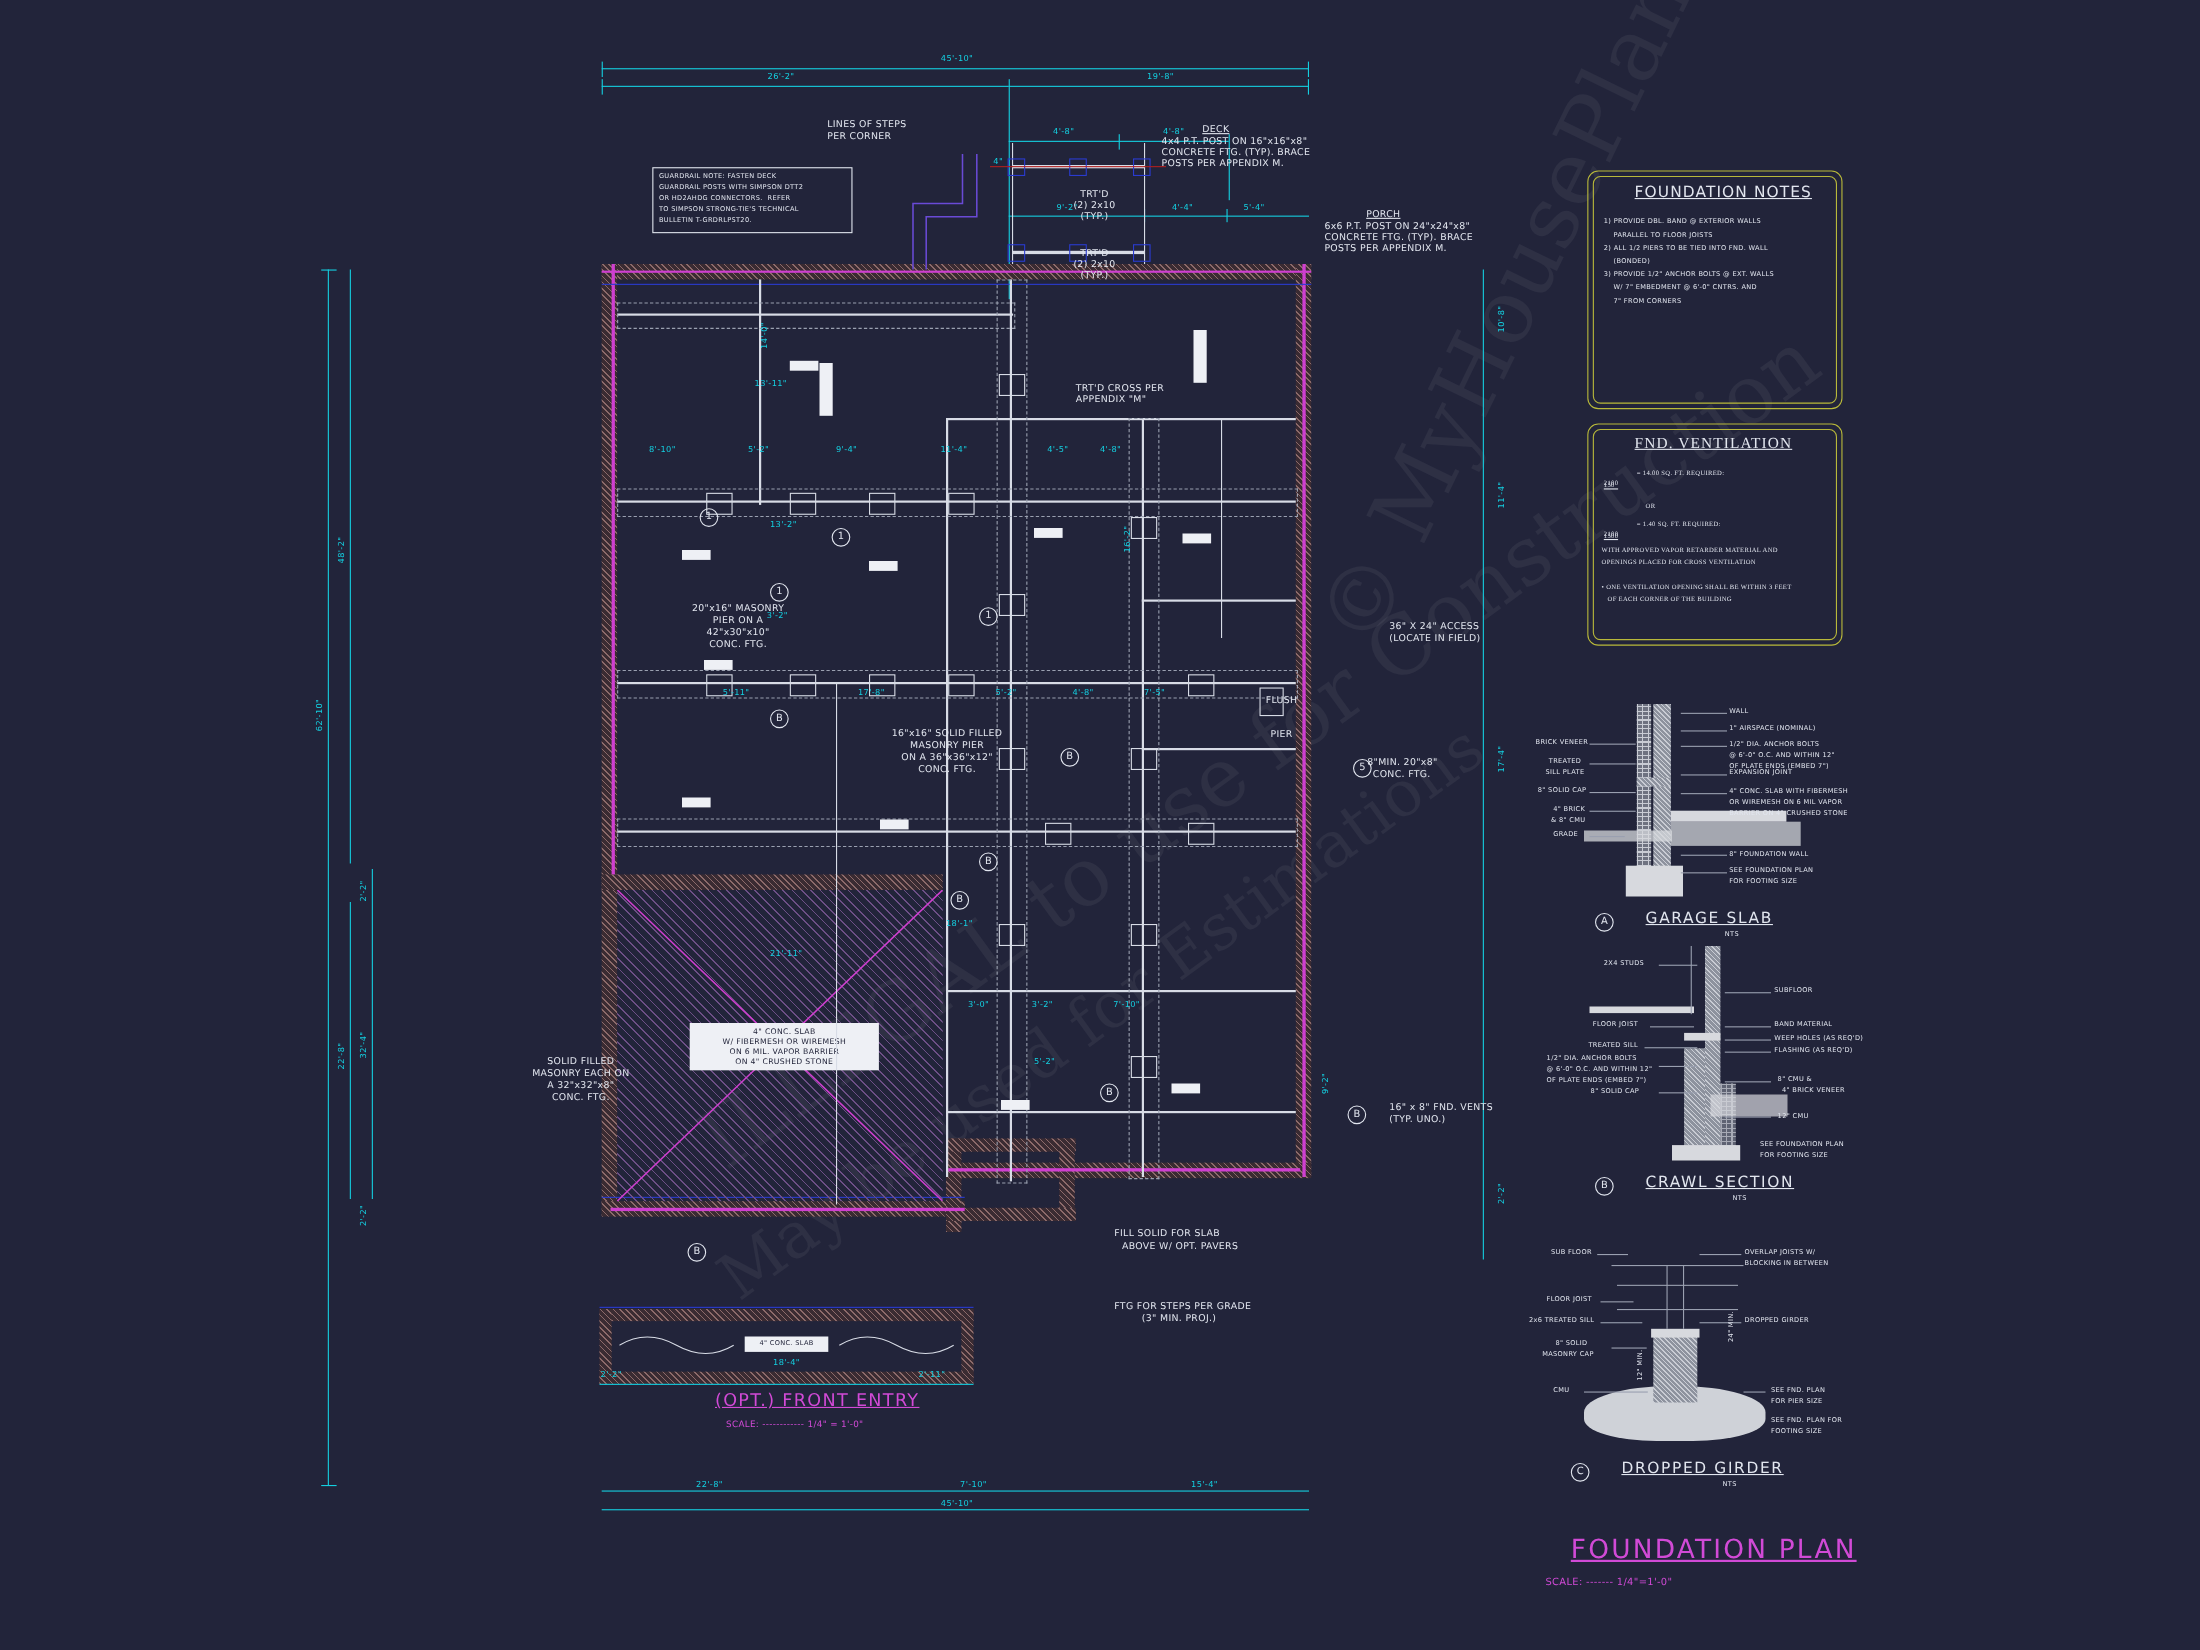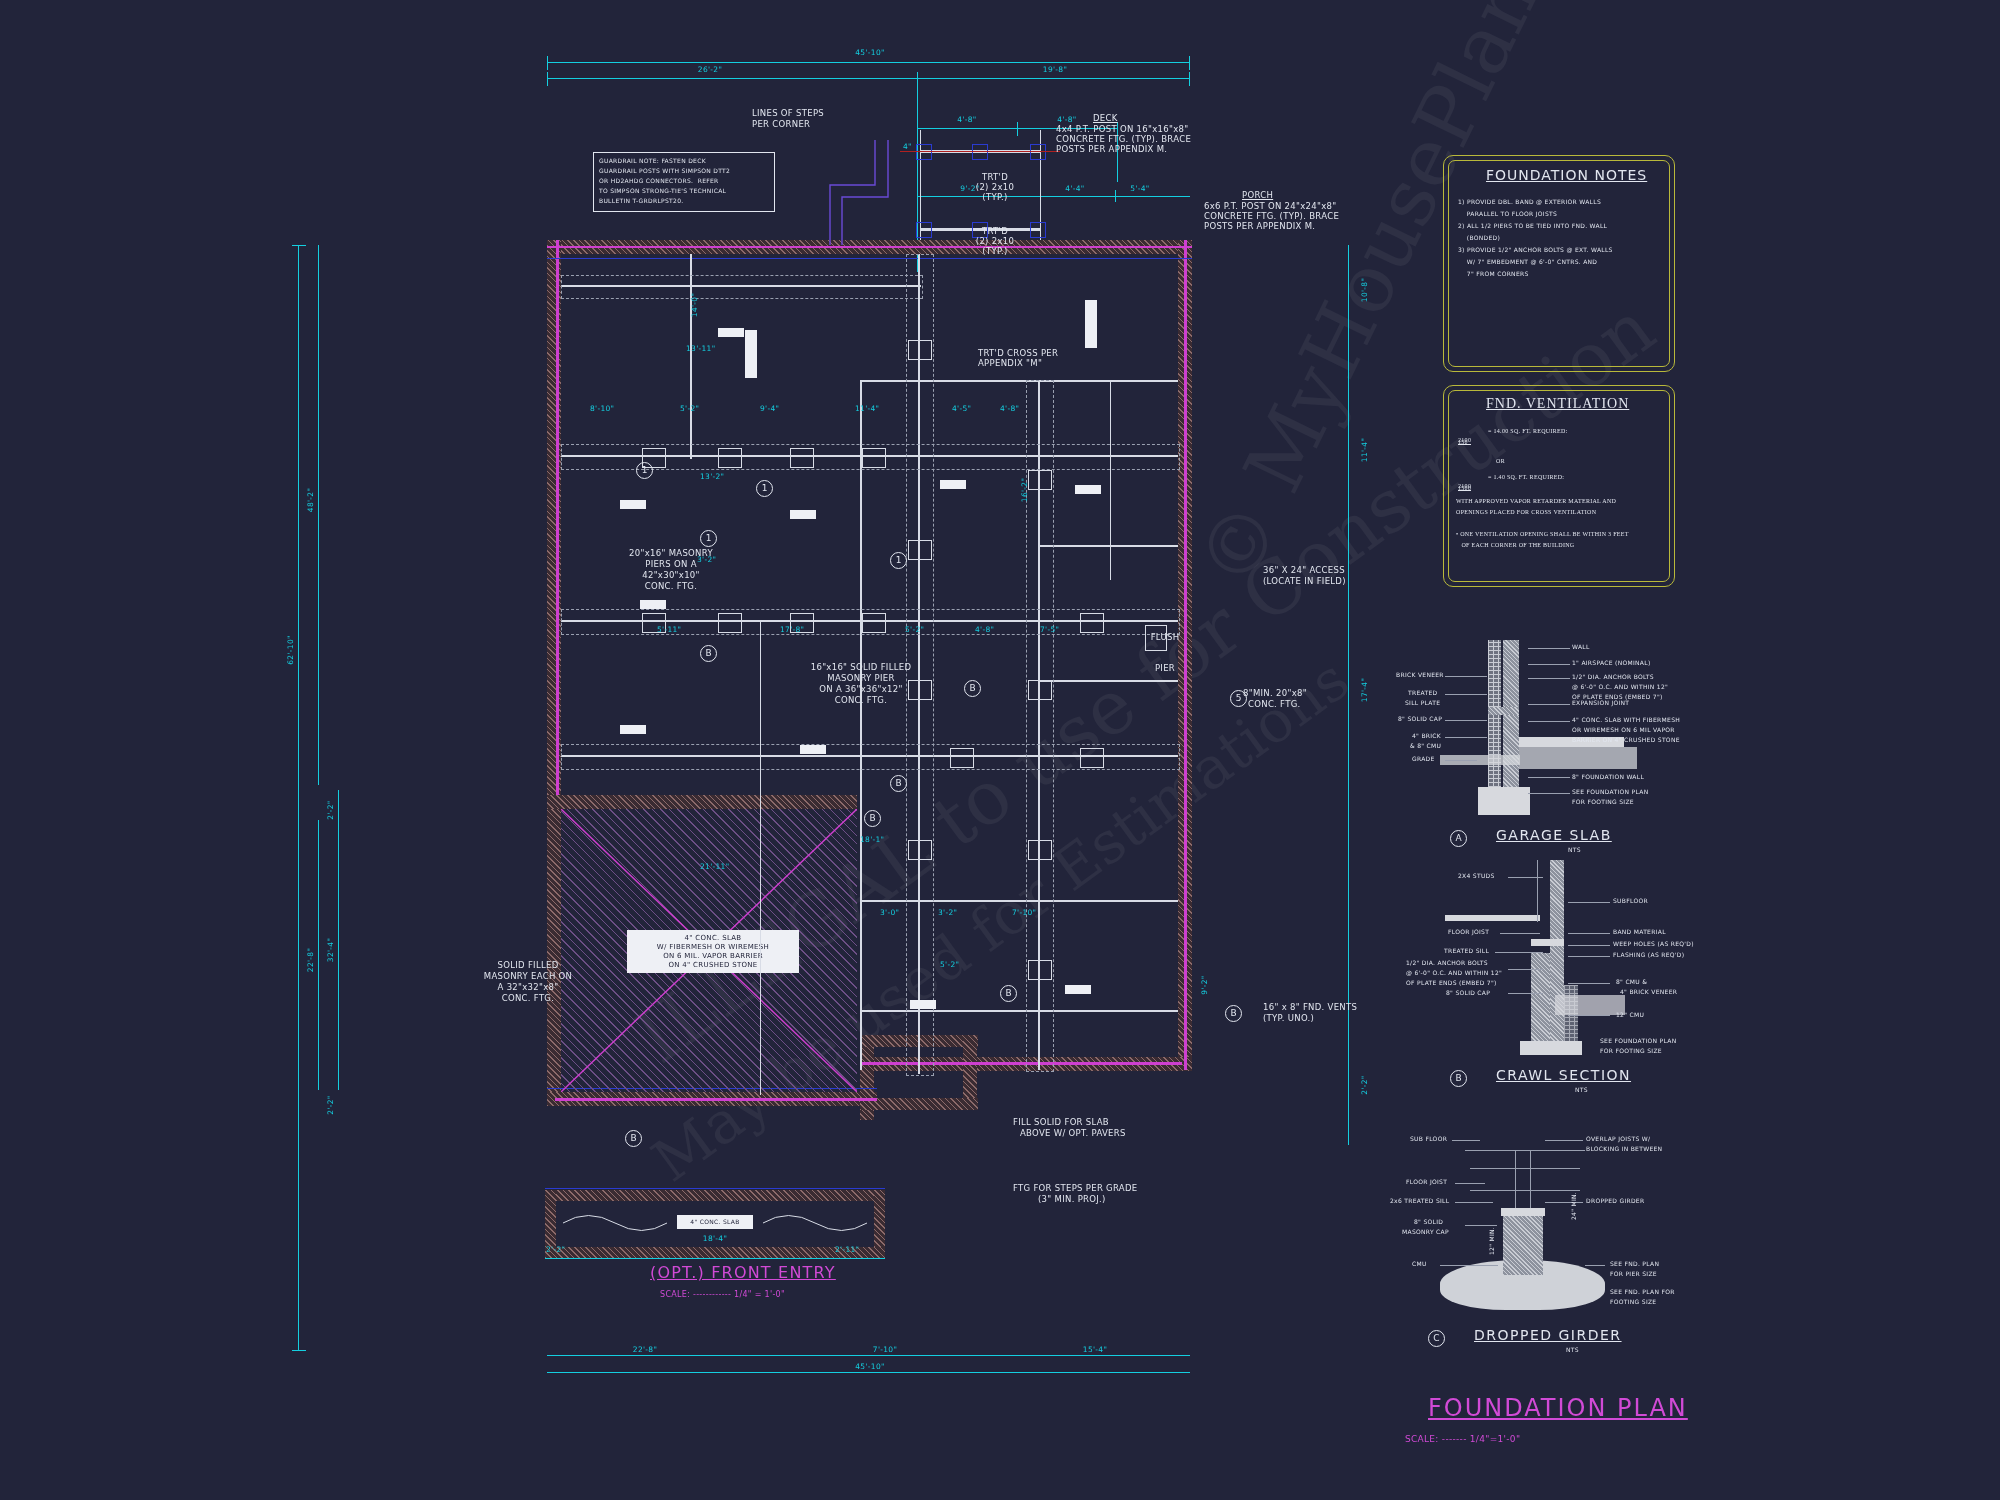--- a/index.html
+++ b/index.html
@@ -272,21 +272,21 @@
 
   <div class="t und" style="left:1214px;top:190px;">PORCH</div>
   <div class="t" style="left:1204px;top:201px;">6x6 P.T. POST ON 24"x24"x8"</div>
   <div class="t" style="left:1204px;top:211px;">CONCRETE FTG. (TYP). BRACE</div>
   <div class="t" style="left:1204px;top:221px;">POSTS PER APPENDIX M.</div>
 
   <div class="t" style="left:978px;top:348px;">TRT'D CROSS PER</div>
   <div class="t" style="left:978px;top:358px;">APPENDIX "M"</div>
 
   <div class="t ctr" style="left:596px;top:548px;width:150px;">20"x16" MASONRY</div>
-  <div class="t ctr" style="left:596px;top:559px;width:150px;">PIERS ON A</div>
+  <div class="t ctr" style="left:596px;top:559px;width:150px;">PIER ON A</div>
   <div class="t ctr" style="left:596px;top:570px;width:150px;">42"x30"x10"</div>
   <div class="t ctr" style="left:596px;top:581px;width:150px;">CONC. FTG.</div>
 
   <div class="t ctr" style="left:786px;top:662px;width:150px;">16"x16" SOLID FILLED</div>
   <div class="t ctr" style="left:786px;top:673px;width:150px;">MASONRY PIER</div>
   <div class="t ctr" style="left:786px;top:684px;width:150px;">ON A 36"x36"x12"</div>
   <div class="t ctr" style="left:786px;top:695px;width:150px;">CONC. FTG.</div>
 
   <div class="t ctr" style="left:468px;top:960px;width:120px;">SOLID FILLED</div>
   <div class="t ctr" style="left:468px;top:971px;width:120px;">MASONRY EACH ON</div>

